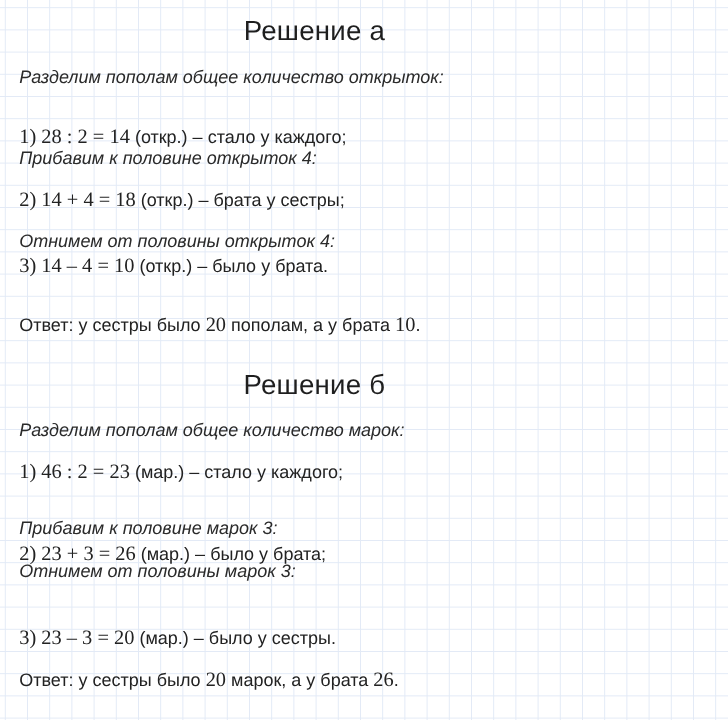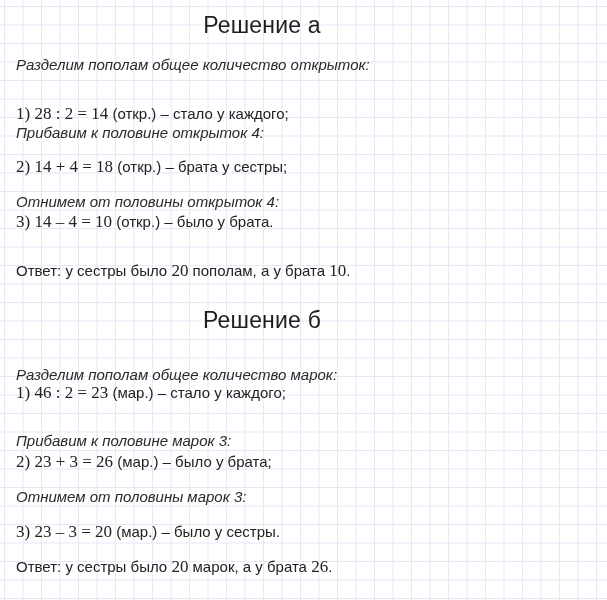--- a/index.html
+++ b/index.html
@@ -53,33 +53,33 @@
   <div class="line" style="top:212px">
     <span class="num">3) </span><span class="num">14 – 4 = 10</span><span> (откр.) – было у брата.</span>
   </div>
 
   <div class="line" style="top:261px">
     <span>Ответ: у сестры было </span><span class="num">20</span><span> пополам, а у брата </span><span class="num">10</span><span>.</span>
   </div>
 
   <div class="title" style="top:307px">Решение б</div>
 
-  <div class="line it" style="top:366px">Разделим пополам общее количество марок:</div>
+  <div class="line it" style="top:350px">Разделим пополам общее количество марок:</div>
 
   <div class="line" style="top:383px">
     <span class="num">1) </span><span class="num">46 : 2 = 23</span><span> (мар.) – стало у каждого;</span>
   </div>
 
   <div class="line it" style="top:432px">Прибавим к половине марок 3:</div>
 
   <div class="line" style="top:452px">
     <span class="num">2) </span><span class="num">23 + 3 = 26</span><span> (мар.) – было у брата;</span>
   </div>
 
-  <div class="line it" style="top:488px">Отнимем от половины марок 3:</div>
+  <div class="line it" style="top:468px">Отнимем от половины марок 3:</div>
 
   <div class="line" style="top:522px">
     <span class="num">3) </span><span class="num">23 – 3 = 20</span><span> (мар.) – было у сестры.</span>
   </div>
 
   <div class="line" style="top:557px">
     <span>Ответ: у сестры было </span><span class="num">20</span><span> марок, а у брата </span><span class="num">26</span><span>.</span>
   </div>
 
 </div>

